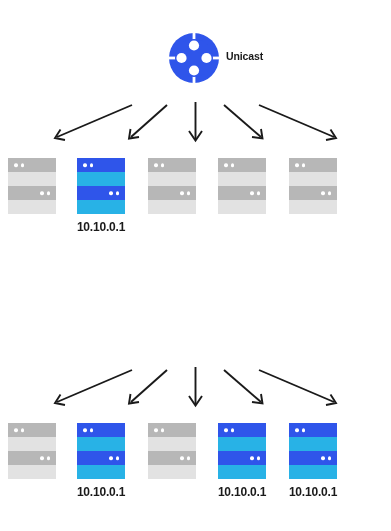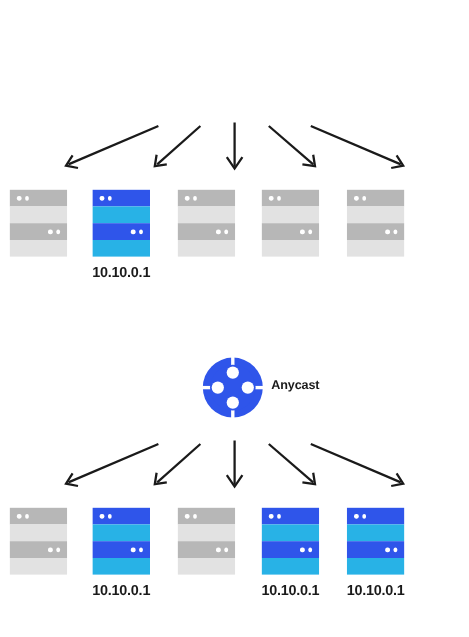--- a/index.html
+++ b/index.html
@@ -120,20 +120,33 @@
   }
   .ip-label.hidden { visibility: hidden; }
 </style>
 </head>
 <body>
 
 <div class="diagram">
 
   <div class="section" id="section-unicast">
 
+    <div class="hub-row">
+      <svg class="hub-icon" viewBox="0 0 52 52">
+        <circle cx="26" cy="26" r="25" fill="#2f55ea"></circle>
+        <rect x="24.6" y="0" width="2.8" height="52" fill="#ffffff"></rect>
+        <rect x="0" y="24.6" width="52" height="2.8" fill="#ffffff"></rect>
+        <circle cx="26" cy="26" r="19" fill="#2f55ea"></circle>
+        <circle cx="26" cy="13.5" r="5.1" fill="#ffffff"></circle>
+        <circle cx="26" cy="38.5" r="5.1" fill="#ffffff"></circle>
+        <circle cx="13.5" cy="26" r="5.1" fill="#ffffff"></circle>
+        <circle cx="38.5" cy="26" r="5.1" fill="#ffffff"></circle>
+      </svg>
+      <div class="hub-label">Unicast</div>
+    </div>
 
     <svg class="arrows" viewBox="0 0 391 60">
       <g stroke="#1a1a1a" stroke-width="1.9" fill="none" stroke-linecap="butt">
         <path d="M132,13 L57,45"></path>
         <path d="M60.5,37.5 L55,46 L65,48" stroke-linejoin="miter"></path>
         <path d="M167,13 L131,45"></path>
         <path d="M130.5,37 L129,46.5 L139,45" stroke-linejoin="miter"></path>
         <path d="M195.5,10 L195.5,47"></path>
         <path d="M189,39 L195.5,48.5 L202,39" stroke-linejoin="miter"></path>
         <path d="M224,13 L261,45"></path>
@@ -243,33 +256,20 @@
           <div class="band light"></div>
         </div>
         <div class="ip-label hidden"></div>
       </div>
 
     </div>
   </div>
 
   <div class="section" id="section-anycast">
 
-    <div class="hub-row">
-      <svg class="hub-icon" viewBox="0 0 52 52">
-        <circle cx="26" cy="26" r="25" fill="#2f55ea"></circle>
-        <rect x="24.6" y="0" width="2.8" height="52" fill="#ffffff"></rect>
-        <rect x="0" y="24.6" width="52" height="2.8" fill="#ffffff"></rect>
-        <circle cx="26" cy="26" r="19" fill="#2f55ea"></circle>
-        <circle cx="26" cy="13.5" r="5.1" fill="#ffffff"></circle>
-        <circle cx="26" cy="38.5" r="5.1" fill="#ffffff"></circle>
-        <circle cx="13.5" cy="26" r="5.1" fill="#ffffff"></circle>
-        <circle cx="38.5" cy="26" r="5.1" fill="#ffffff"></circle>
-      </svg>
-      <div class="hub-label">Anycast</div>
-    </div>
 
     <svg class="arrows" viewBox="0 0 391 60">
       <g stroke="#1a1a1a" stroke-width="1.9" fill="none" stroke-linecap="butt">
         <path d="M132,13 L57,45"></path>
         <path d="M60.5,37.5 L55,46 L65,48" stroke-linejoin="miter"></path>
         <path d="M167,13 L131,45"></path>
         <path d="M130.5,37 L129,46.5 L139,45" stroke-linejoin="miter"></path>
         <path d="M195.5,10 L195.5,47"></path>
         <path d="M189,39 L195.5,48.5 L202,39" stroke-linejoin="miter"></path>
         <path d="M224,13 L261,45"></path>

